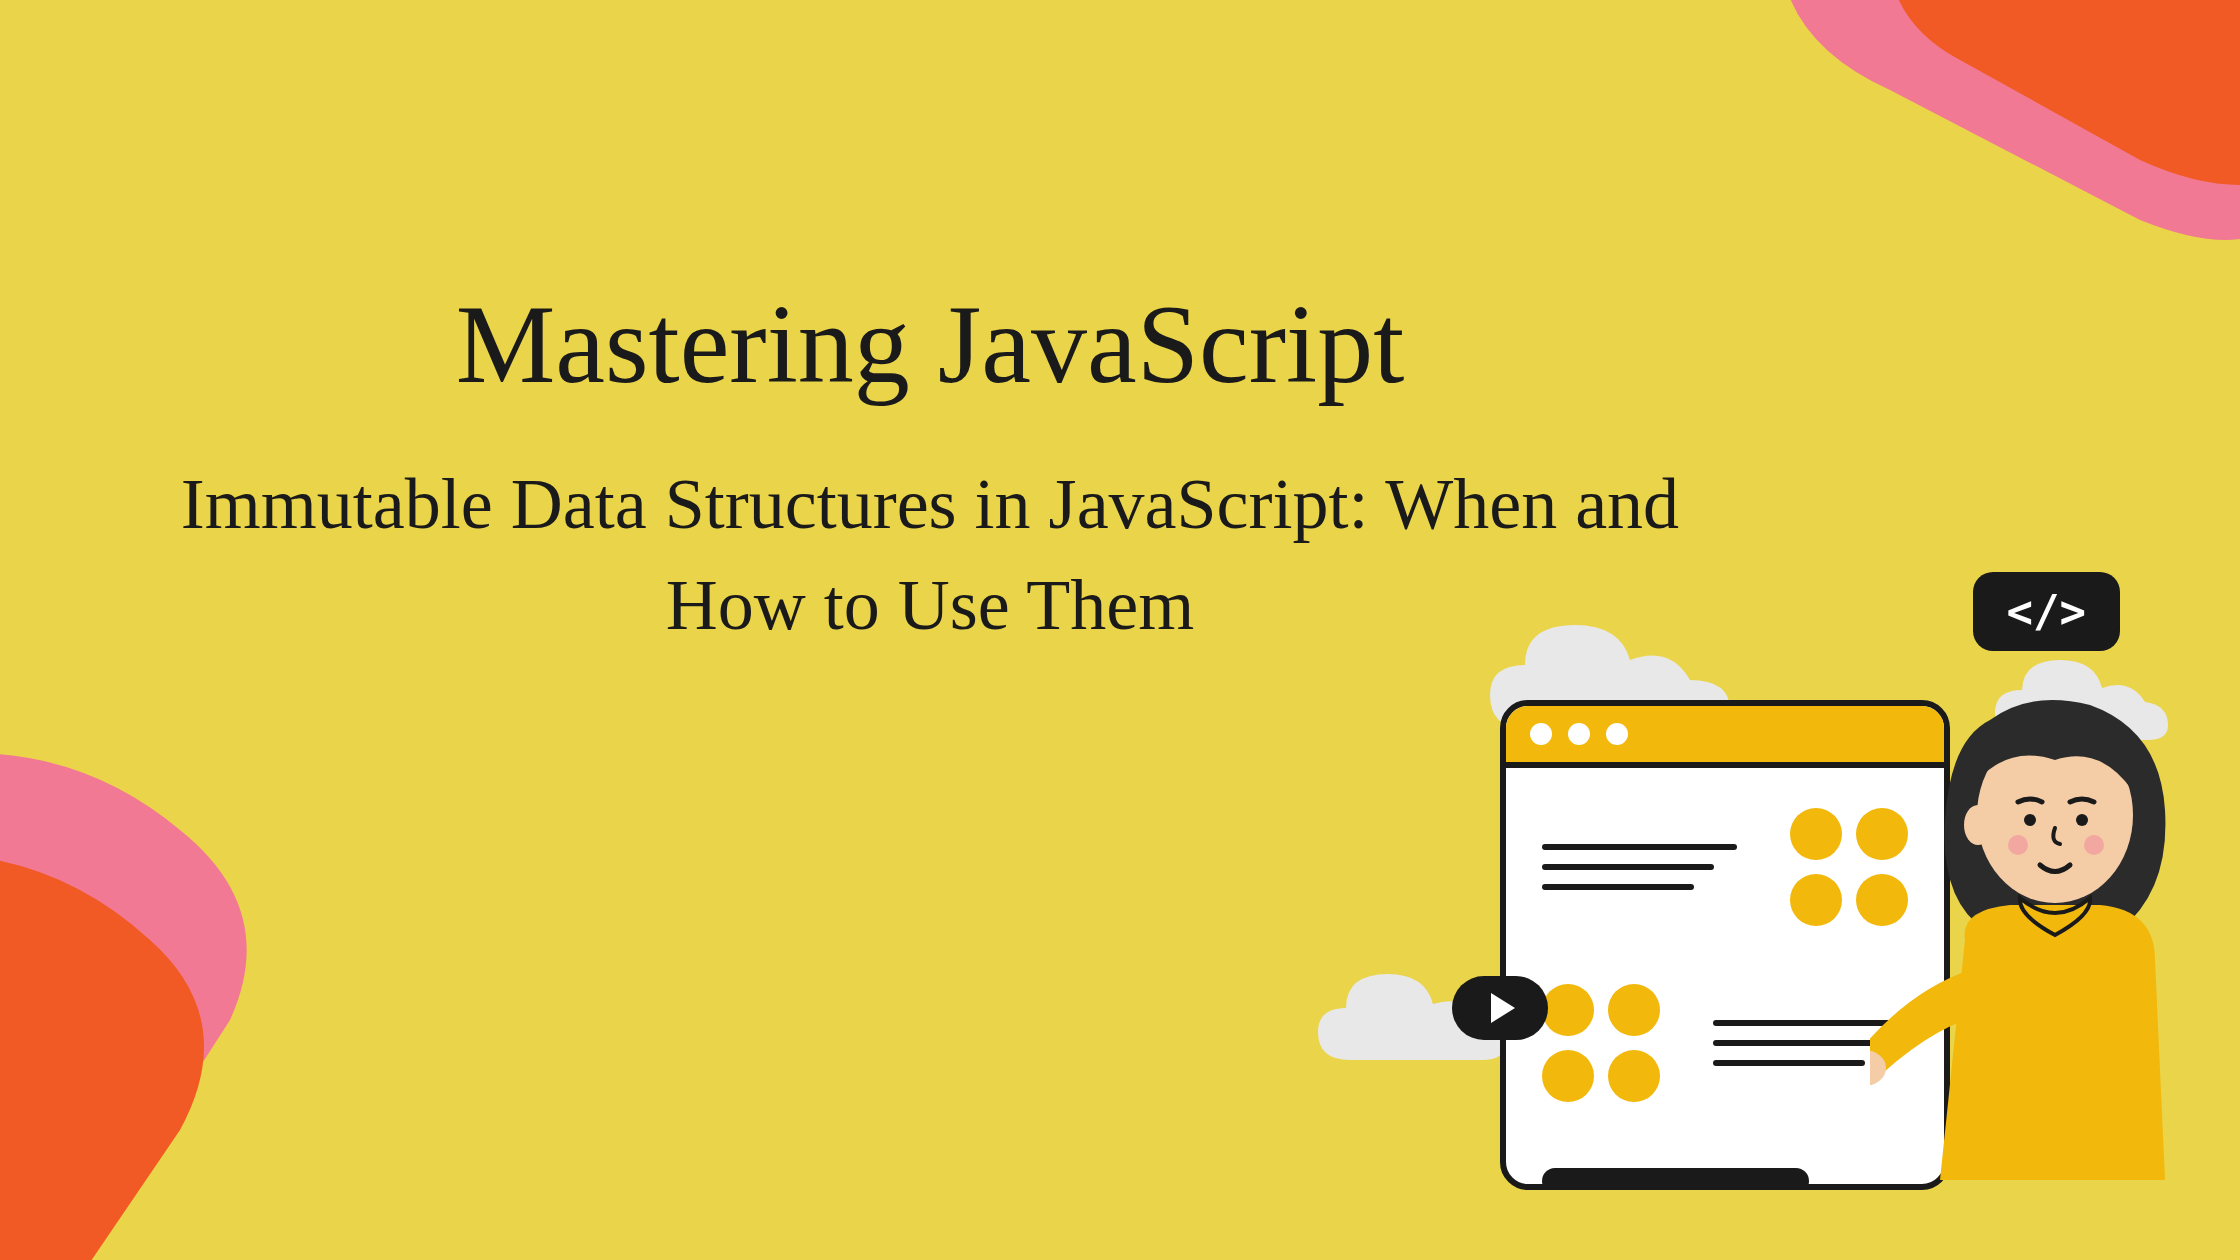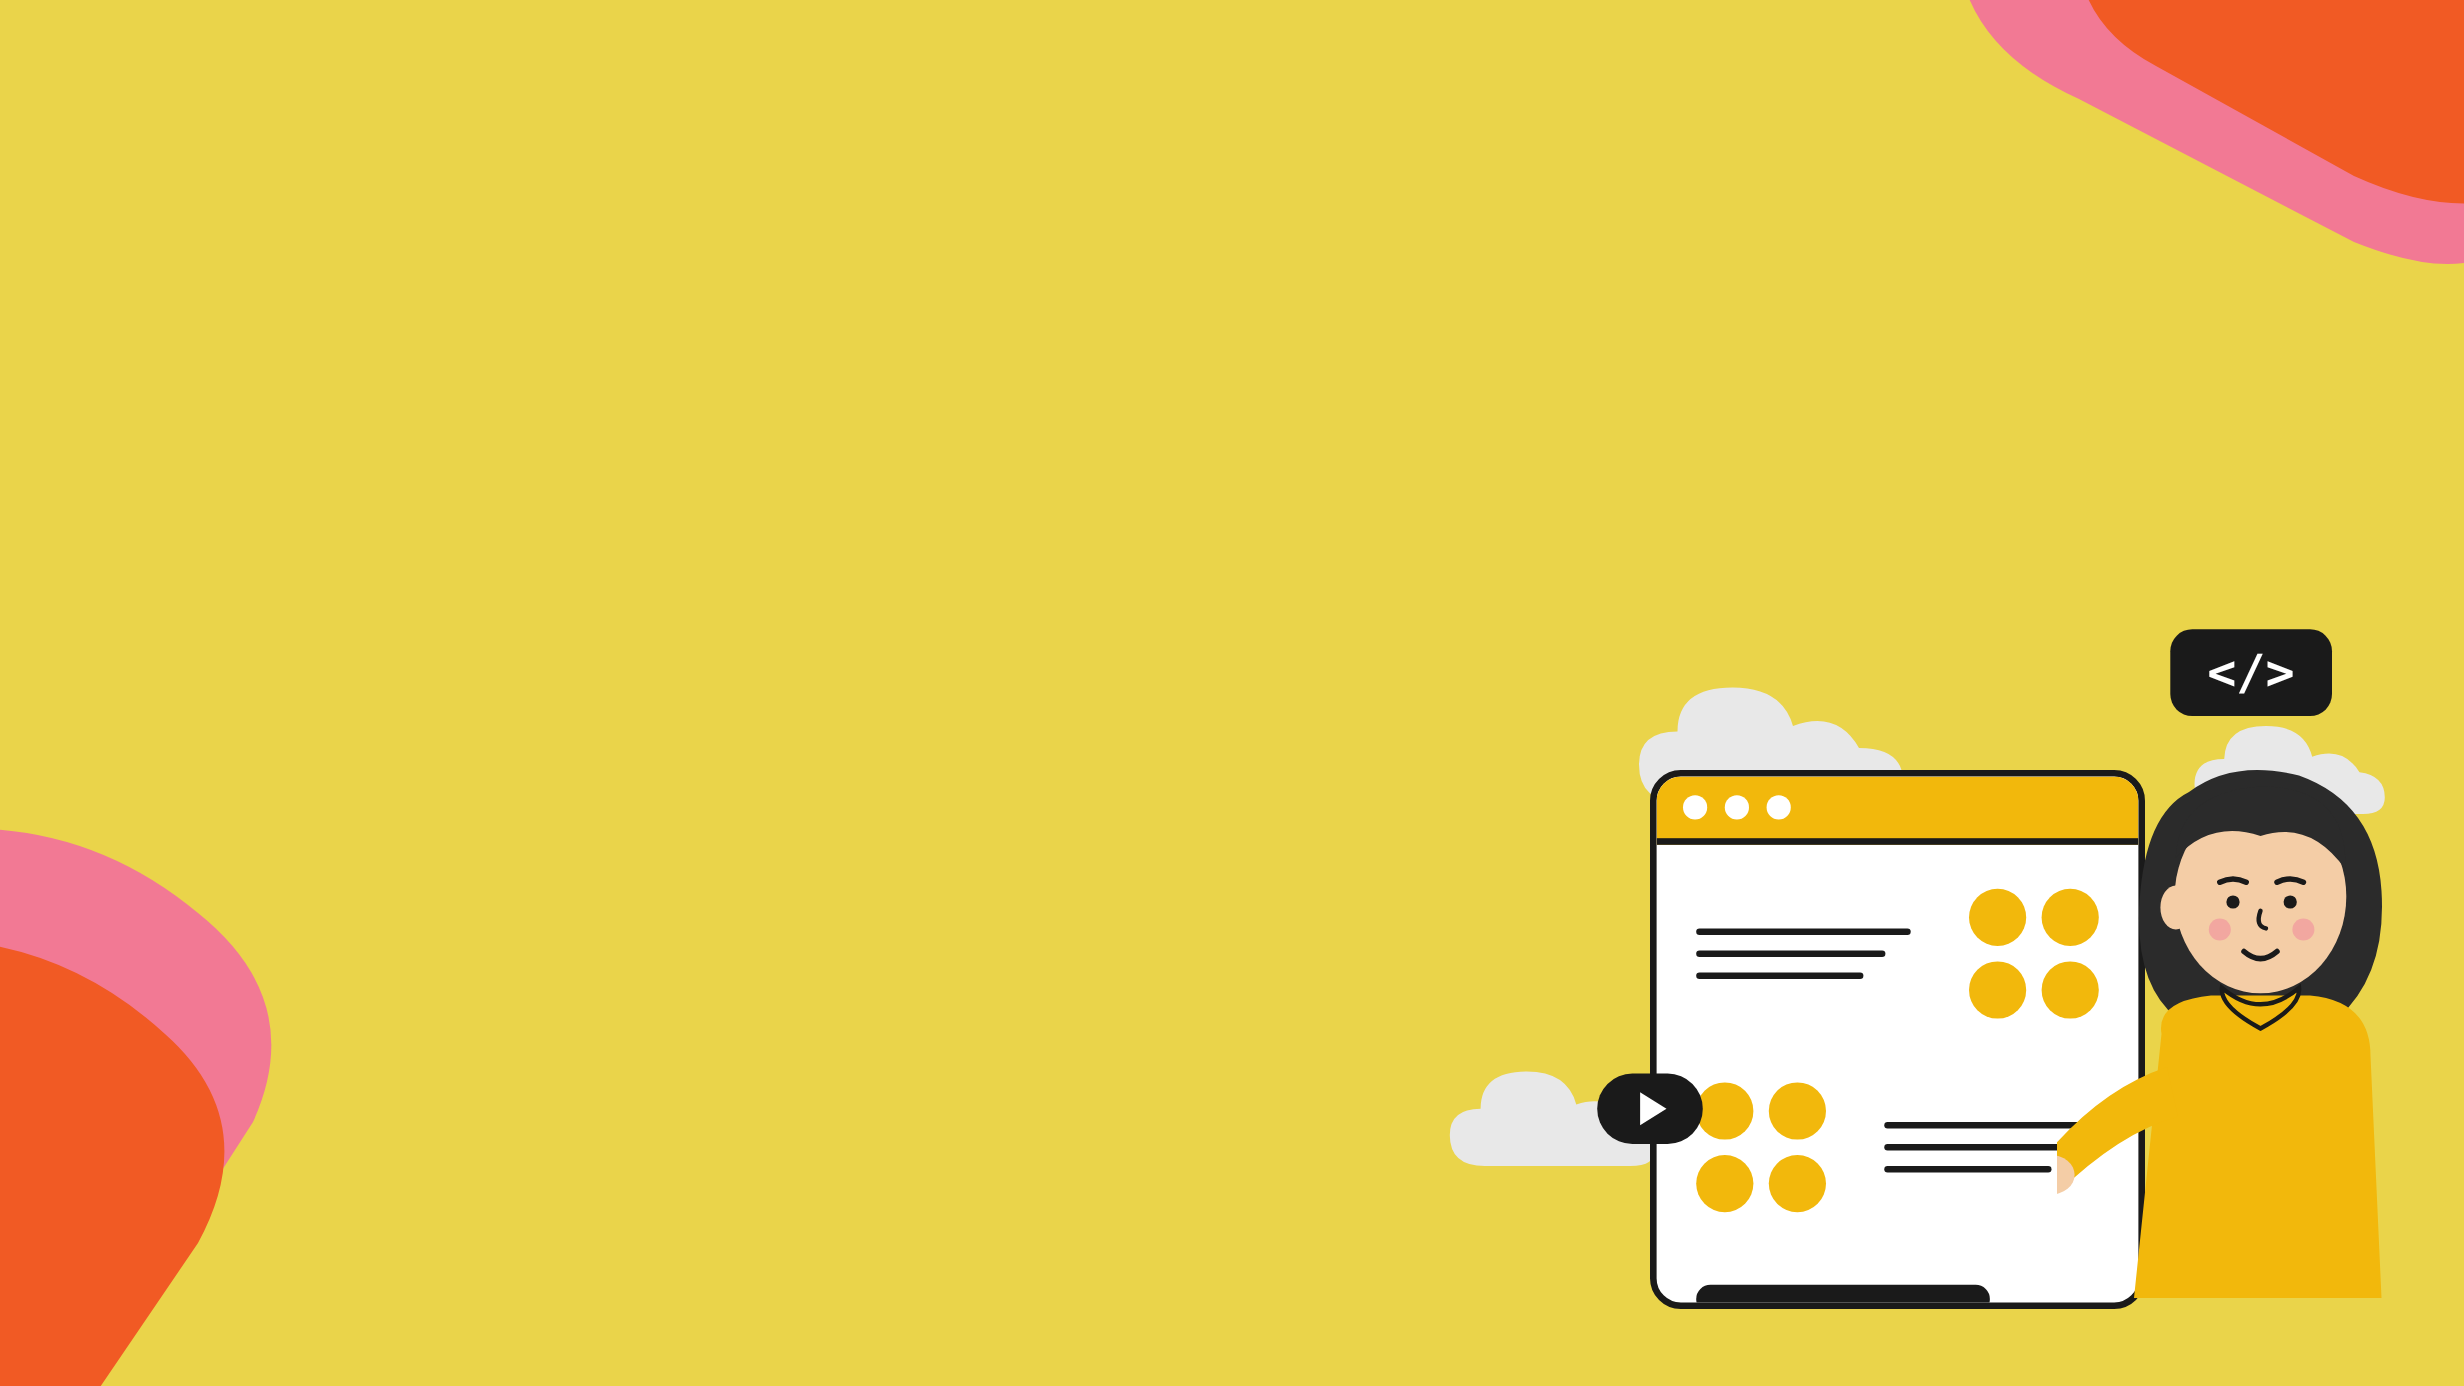--- a/index.html
+++ b/index.html
@@ -92,20 +92,22 @@
   <path fill="#f27994" d="M120 0 L620 0 L620 260 Q580 300 480 260 L230 130 Q130 85 120 0 Z"></path>
   <path fill="#f15a24" d="M230 -40 L660 -40 L660 200 Q590 250 480 200 L300 100 Q215 55 230 -40 Z"></path>
 </svg>
 
 <svg class="decor" style="bottom:-60px; left:-80px;" width="520" height="720" viewBox="0 0 520 720">
   <path fill="#f27994" d="M-20 160 Q140 130 260 230 Q360 310 310 420 L130 700 Q60 780 -20 720 Z"></path>
   <path fill="#f15a24" d="M-60 260 Q110 230 230 340 Q320 420 260 530 L90 780 Q10 840 -60 770 Z"></path>
 </svg>
 
 <div class="text-block">
+  <div class="title">Mastering JavaScript</div>
+  <div class="subtitle">Immutable Data Structures in JavaScript: When and How to Use Them</div>
 </div>
 
 <div class="illus">
 
   <svg class="cloud" style="left:40px; top:50px;" width="260" height="150" viewBox="0 0 260 150">
     <path d="M50 120 Q10 120 10 85 Q10 55 45 55 Q45 15 95 15 Q140 15 150 50 Q190 35 210 70 Q250 70 250 100 Q250 120 220 120 Z"></path>
   </svg>
   <svg class="cloud" style="right:30px; top:90px;" width="180" height="110" viewBox="0 0 180 110">
     <path d="M35 90 Q5 90 5 63 Q5 40 32 40 Q33 10 70 10 Q105 10 112 38 Q140 28 155 52 Q178 55 178 75 Q178 90 158 90 Z"></path>
   </svg>

